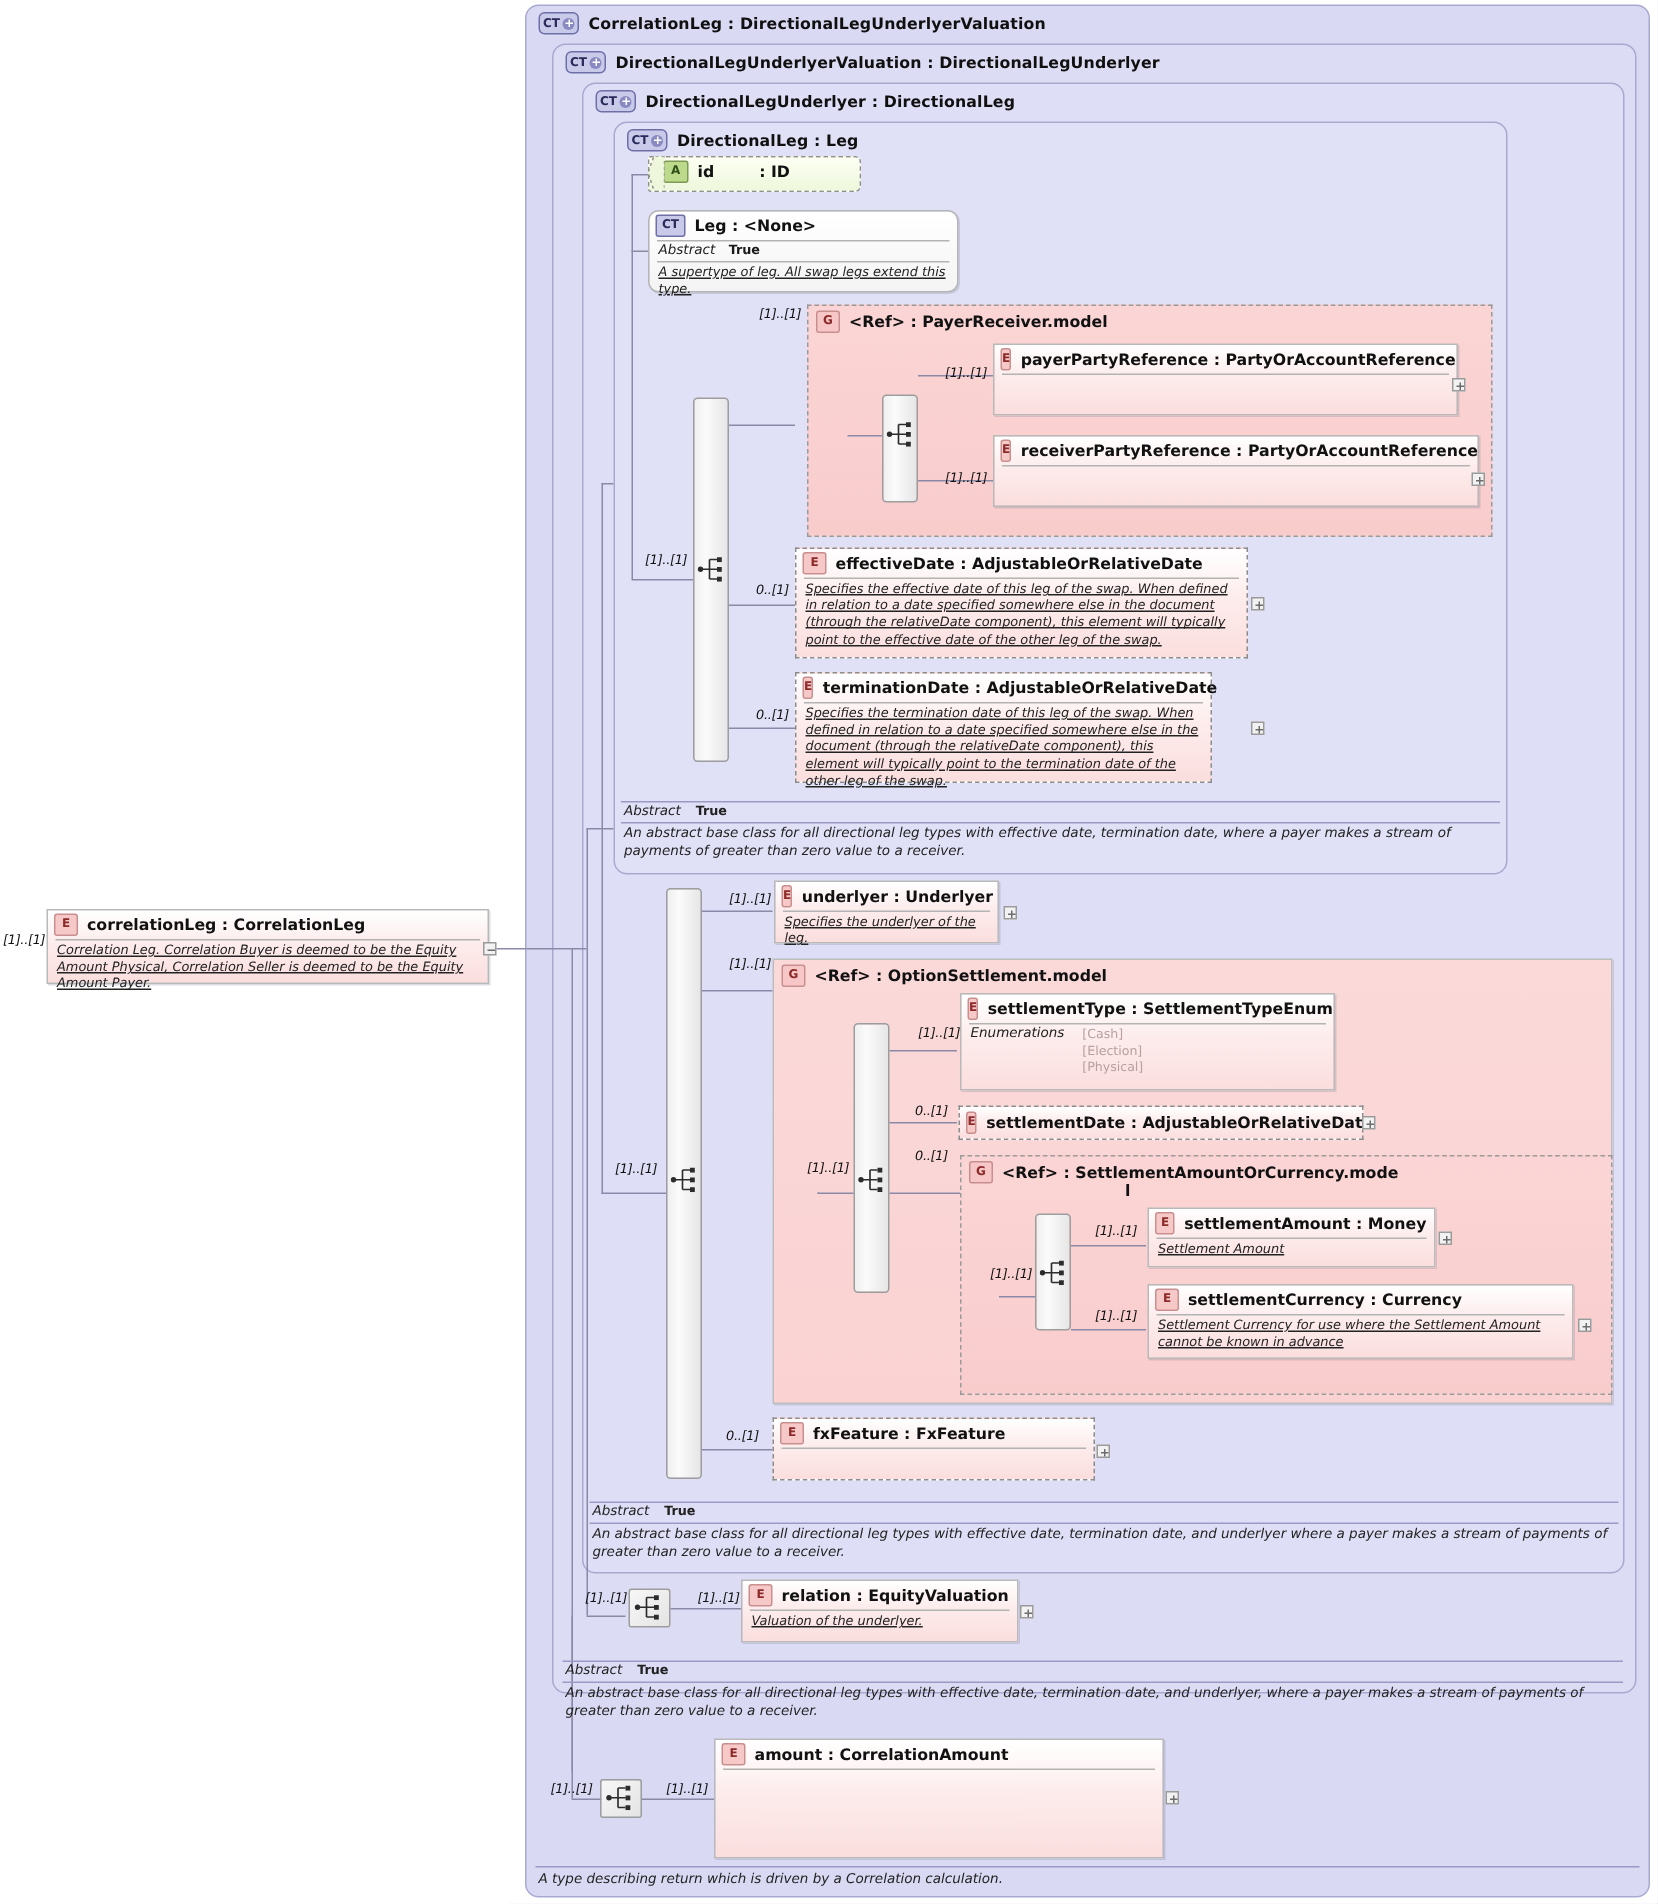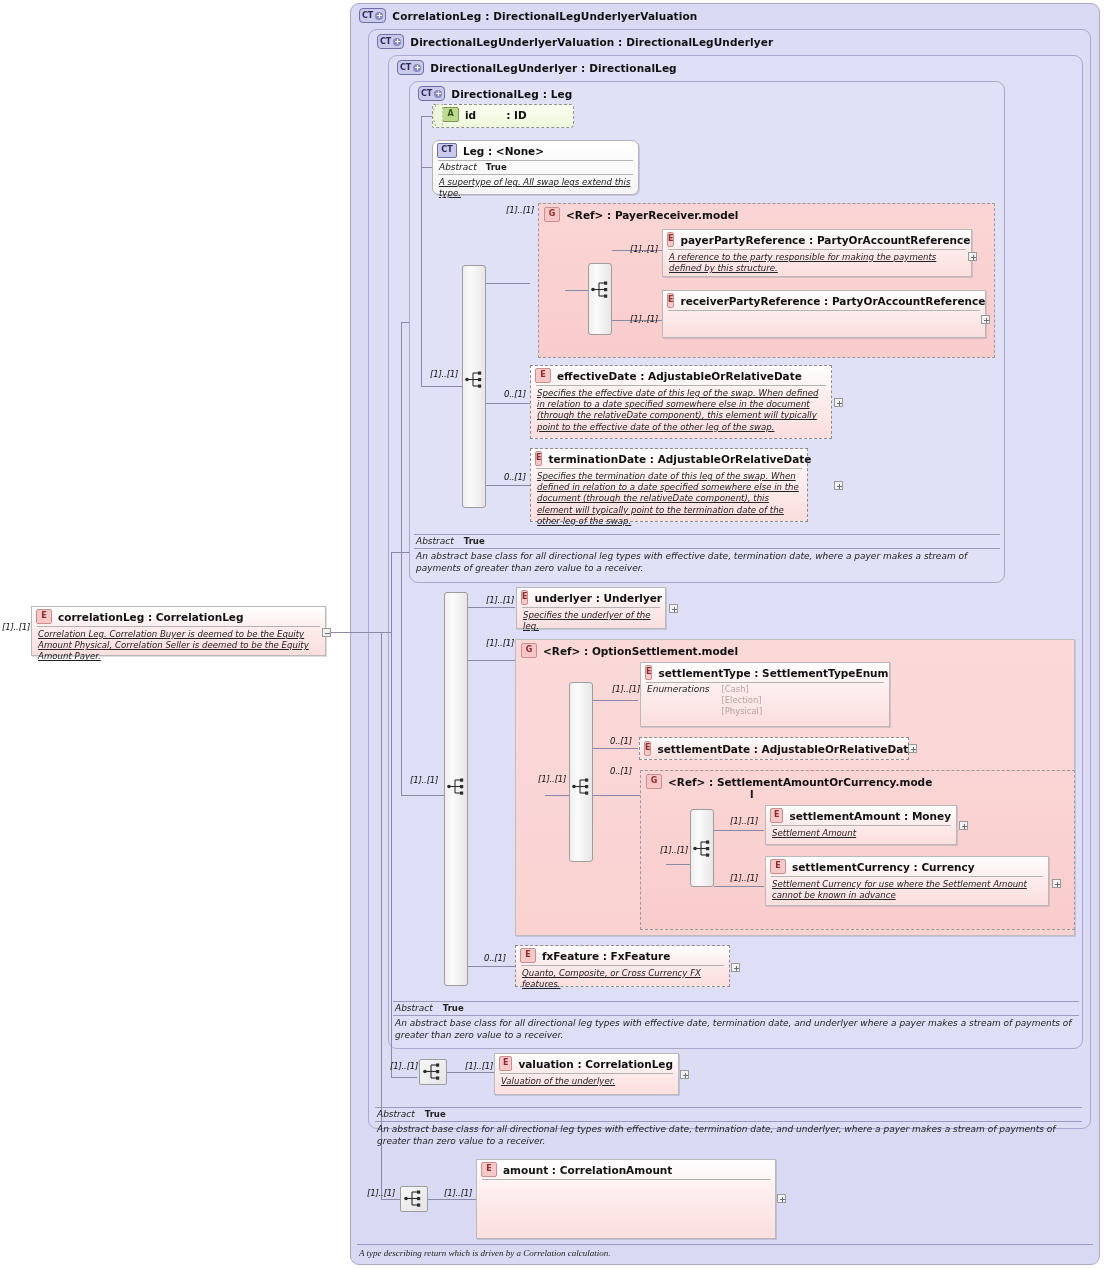--- a/index.html
+++ b/index.html
@@ -51,21 +51,21 @@
   
   .absstrip{position:absolute;box-sizing:border-box;}
   .absstrip .rule{height:1px;background:#9a9ac4;width:100%;}
   .absstrip .row{display:flex;gap:10px;align-items:baseline;padding:1px 2px 2px 2px;}
   .absstrip .k{font-style:italic;font-size:9px;color:#222;}
   .absstrip .v{font-size:8.5px;font-weight:bold;color:#222;}
   .absstrip .doc{font-style:italic;font-size:9px;color:#222;line-height:1.28;padding:2px 2px 0 2px;}
 
   .docstrip{position:absolute;box-sizing:border-box;}
   .docstrip .rule{height:1px;background:#9a9ac4;width:100%;}
-  .docstrip .doc{font-style:italic;font-size:9px;color:#222;line-height:1.28;padding:3px 2px 0 2px;font-family:Liberation Serif, serif;}
+  .docstrip .doc{font-style:italic;font-size:9px;color:#222;line-height:1.28;padding:3px 2px 0 2px;}
 
   
   .node{
     position:absolute;box-sizing:border-box;
     background:linear-gradient(180deg,#ffffff 0%,#fdecec 45%,#fbdede 100%);
     border:1px solid #b9b9b9;
     box-shadow:1px 1px 0 rgba(130,130,150,.28);
   }
   .node.dashed{border:1px dashed #8c8c8c;box-shadow:none;}
   .node.grp{
@@ -288,21 +288,20 @@
   <div class="ln h" style="left:612px;top:250px;width:50px;"></div>
   <div class="ln h" style="left:612px;top:320px;width:50px;"></div>
 
   <div class="card" style="left:630px;top:244px;">[1]..[1]</div>
   <div class="node" style="left:662px;top:229px;width:310px;height:48px;">
     <div class="node-head">
       <span class="kb">E</span>
       <span class="node-name">payerPartyReference : PartyOrAccountReference</span>
     </div>
     <div class="node-hr"></div>
-    <div class="node-doc">A reference to the party responsible for making the payments defined by this structure.</div>
   </div>
   <div class="exp plus" style="left:968px;top:252px;"></div>
 
   <div class="card" style="left:630px;top:314px;">[1]..[1]</div>
   <div class="node" style="left:662px;top:290px;width:324px;height:48px;">
     <div class="node-head">
       <span class="kb">E</span>
       <span class="node-name">receiverPartyReference : PartyOrAccountReference</span>
     </div>
     <div class="node-hr"></div>
@@ -489,21 +488,20 @@
   </div>
   <div class="exp plus" style="left:1052px;top:879px;"></div>
 
   <div class="card" style="left:484px;top:953px;">0..[1]</div>
   <div class="node dashed" style="left:515px;top:945px;width:215px;height:42px;">
     <div class="node-head">
       <span class="kb">E</span>
       <span class="node-name">fxFeature : FxFeature</span>
     </div>
     <div class="node-hr"></div>
-    <div class="node-doc">Quanto, Composite, or Cross Currency FX features.</div>
   </div>
   <div class="exp plus" style="left:731px;top:963px;"></div>
 
   <div class="absstrip" style="left:393px;top:1001px;width:686px;">
     <div class="rule"></div>
     <div class="row">
       <span class="k">Abstract</span>
       <span class="v">True</span>
     </div>
     <div class="rule"></div>
@@ -521,21 +519,21 @@
     <line x1="8" y1="15" x2="13" y2="15" stroke="#2c2c2c" stroke-width="1.1"></line>
     <rect x="13" y="0.5" width="3.2" height="3.2" fill="#2c2c2c"></rect>
     <rect x="13" y="7" width="3.2" height="3.2" fill="#2c2c2c"></rect>
     <rect x="13" y="13.5" width="3.2" height="3.2" fill="#2c2c2c"></rect>
   </svg>
   <div class="ln h" style="left:447px;top:1072px;width:47px;"></div>
   <div class="card" style="left:465px;top:1061px;">[1]..[1]</div>
   <div class="node" style="left:494px;top:1053px;width:185px;height:42px;">
     <div class="node-head">
       <span class="kb">E</span>
-      <span class="node-name">valuation : CorrelationLeg</span>
+      <span class="node-name">relation : EquityValuation</span>
     </div>
     <div class="node-hr"></div>
     <div class="node-doc">Valuation of the underlyer.</div>
   </div>
   <div class="exp plus" style="left:680px;top:1070px;"></div>
 
   <div class="absstrip" style="left:375px;top:1107px;width:707px;">
     <div class="rule"></div>
     <div class="row">
       <span class="k">Abstract</span>

